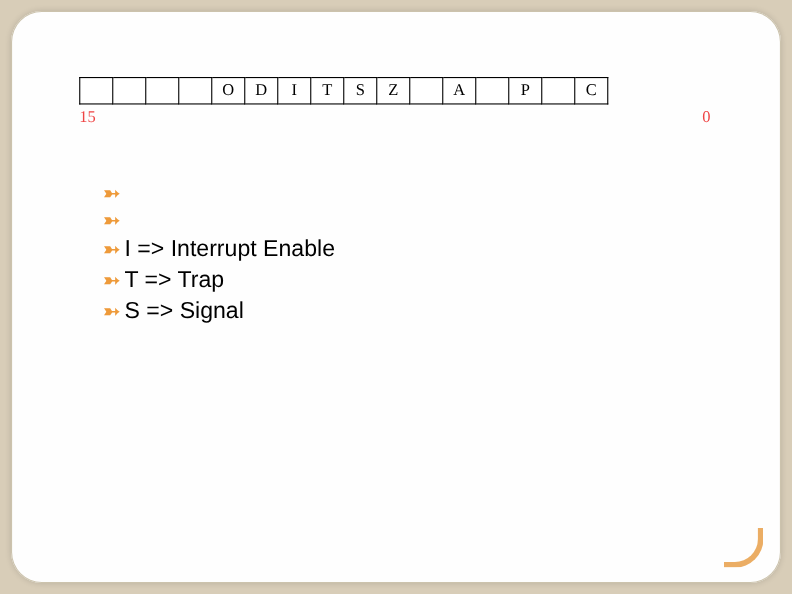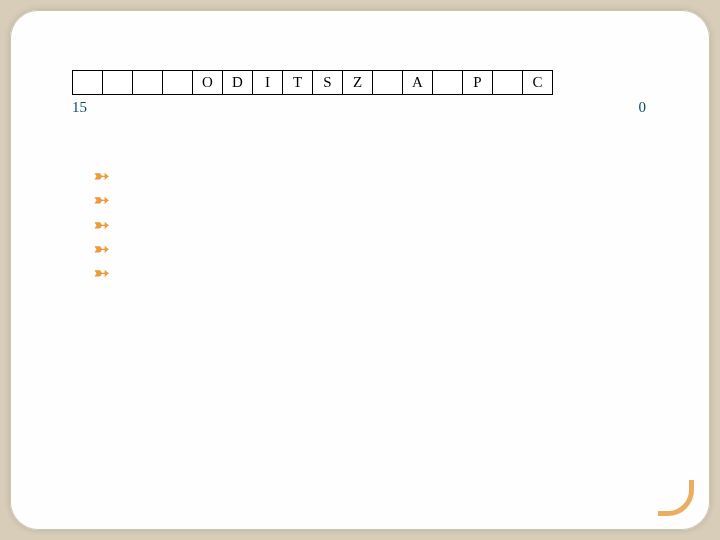--- a/index.html
+++ b/index.html
@@ -45,21 +45,21 @@
     font-family: "Times New Roman", serif;
     font-size: 15px;
     color: #000;
     background: #fff;
   }
   .labels-row {
     display: flex;
     justify-content: space-between;
     font-family: "Times New Roman", serif;
     font-size: 15px;
-    color: #0c4a6e;
+    color: #ef4444;
     margin-top: 4px;
     padding: 0 2px 0 0;
   }
   .labels-row span.right { margin-right: 4px; }
   .bullets {
     margin-left: 26px;
     margin-top: 8px;
   }
   .bullet-item {
     display: flex;
@@ -123,23 +123,26 @@
 
   <div class="bullets">
     <div class="bullet-item">
       <span class="bullet-icon">➳</span>
     </div>
     <div class="bullet-item">
       <span class="bullet-icon">➳</span>
     </div>
     <div class="bullet-item">
       <span class="bullet-icon">➳</span>
+      <span>I =&gt; Interrupt Enable</span>
     </div>
     <div class="bullet-item">
       <span class="bullet-icon">➳</span>
+      <span>T =&gt; Trap</span>
     </div>
     <div class="bullet-item">
       <span class="bullet-icon">➳</span>
+      <span>S =&gt; Signal</span>
     </div>
   </div>
 
   <div class="corner-accent"></div>
 </div>
 
 </body></html>

